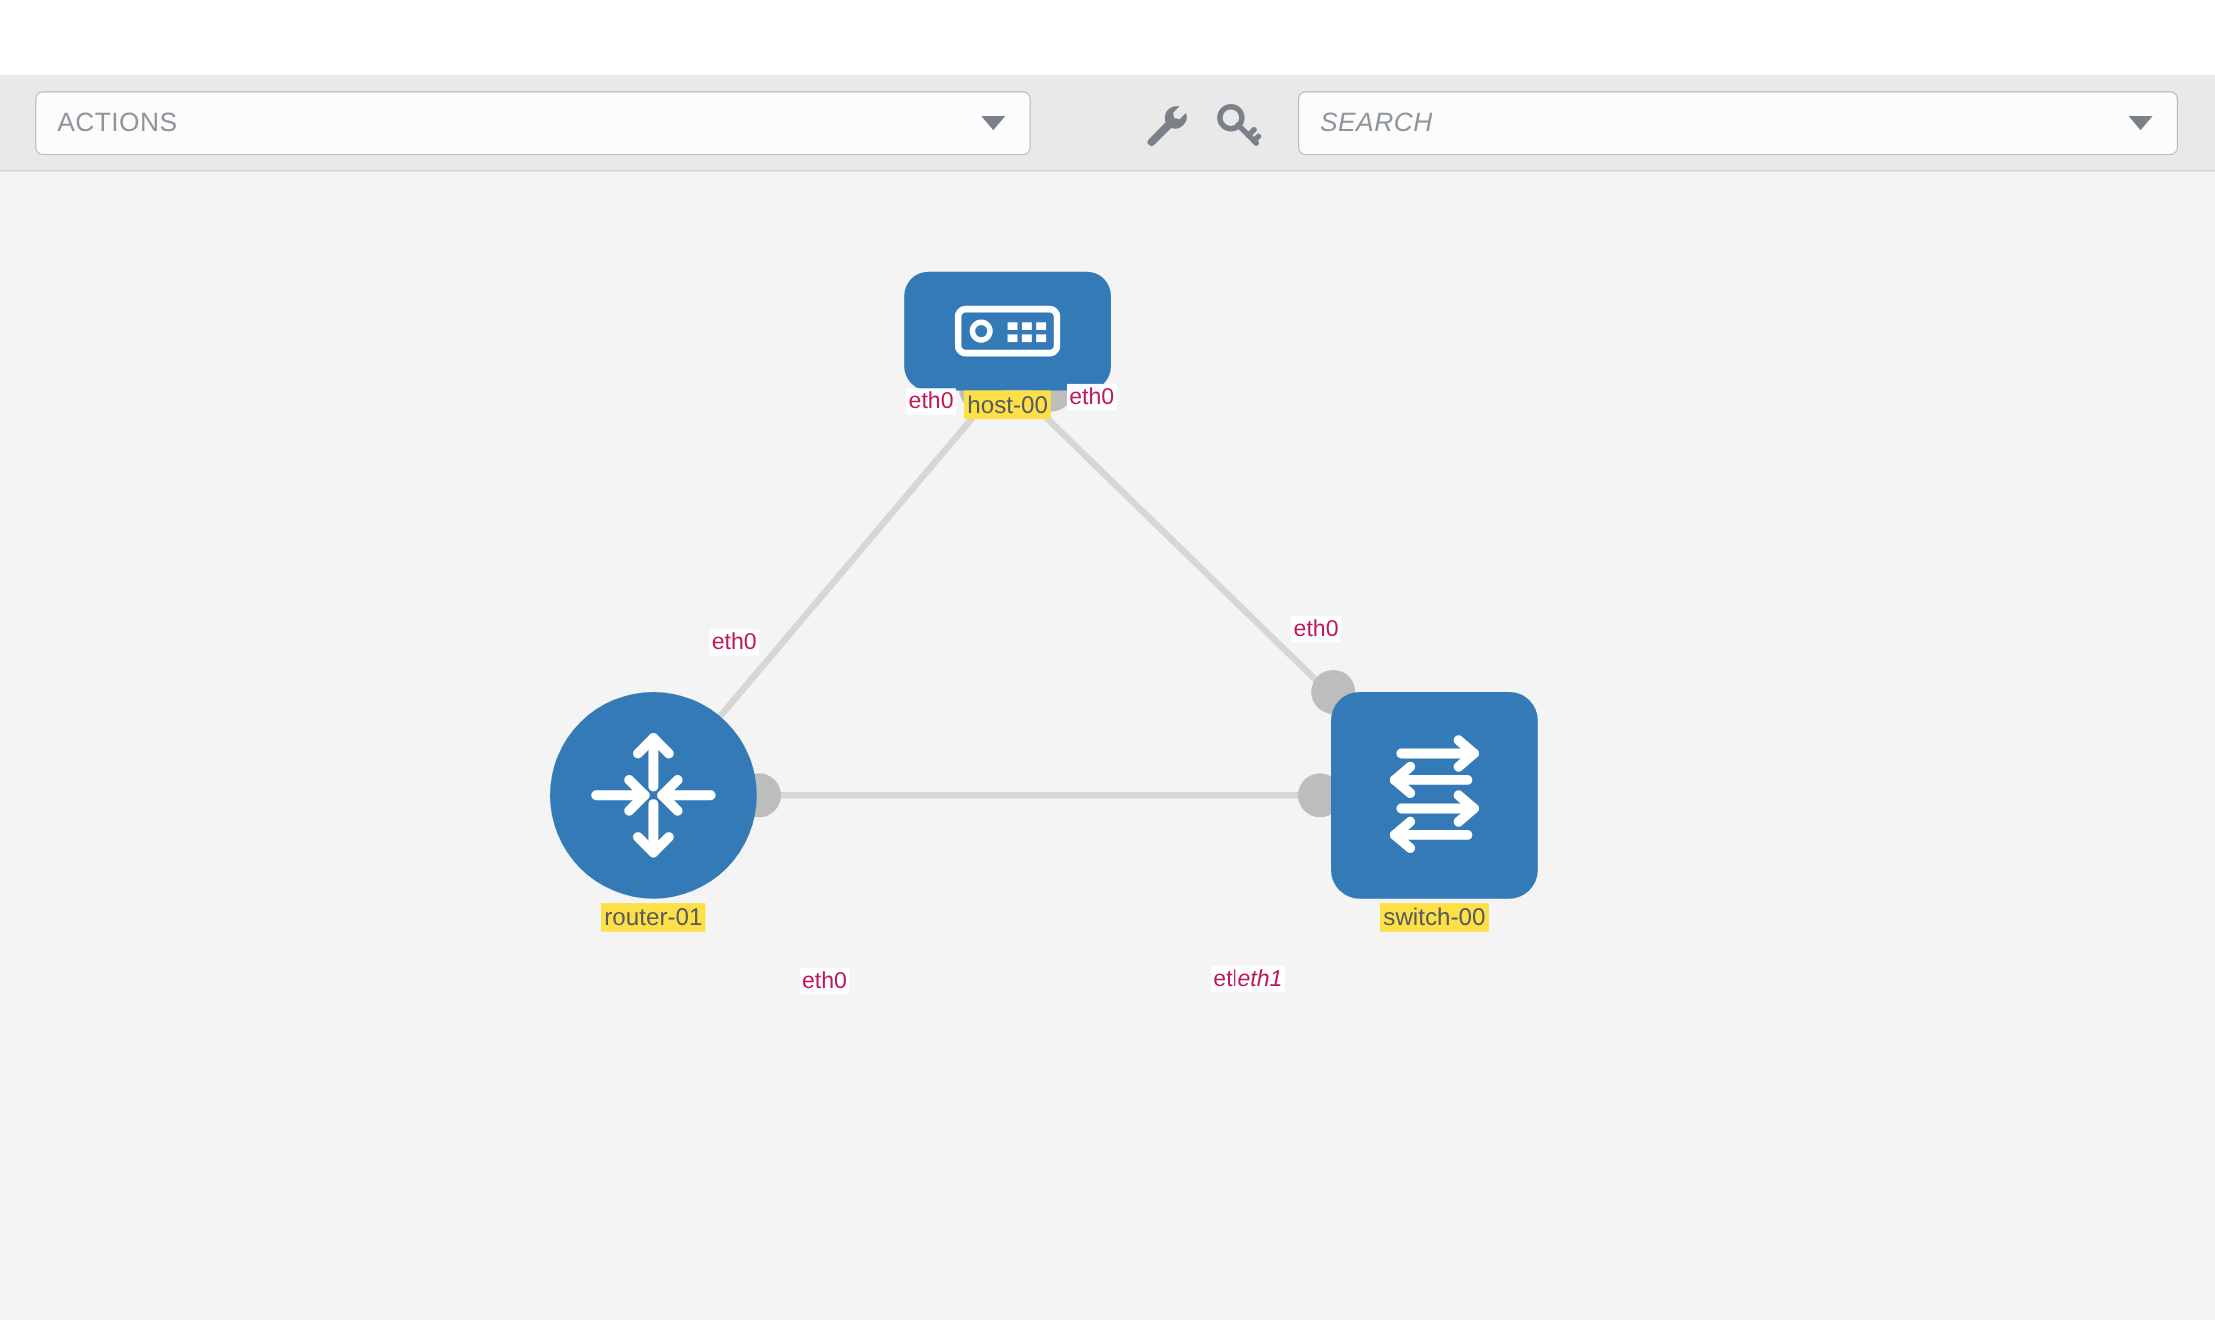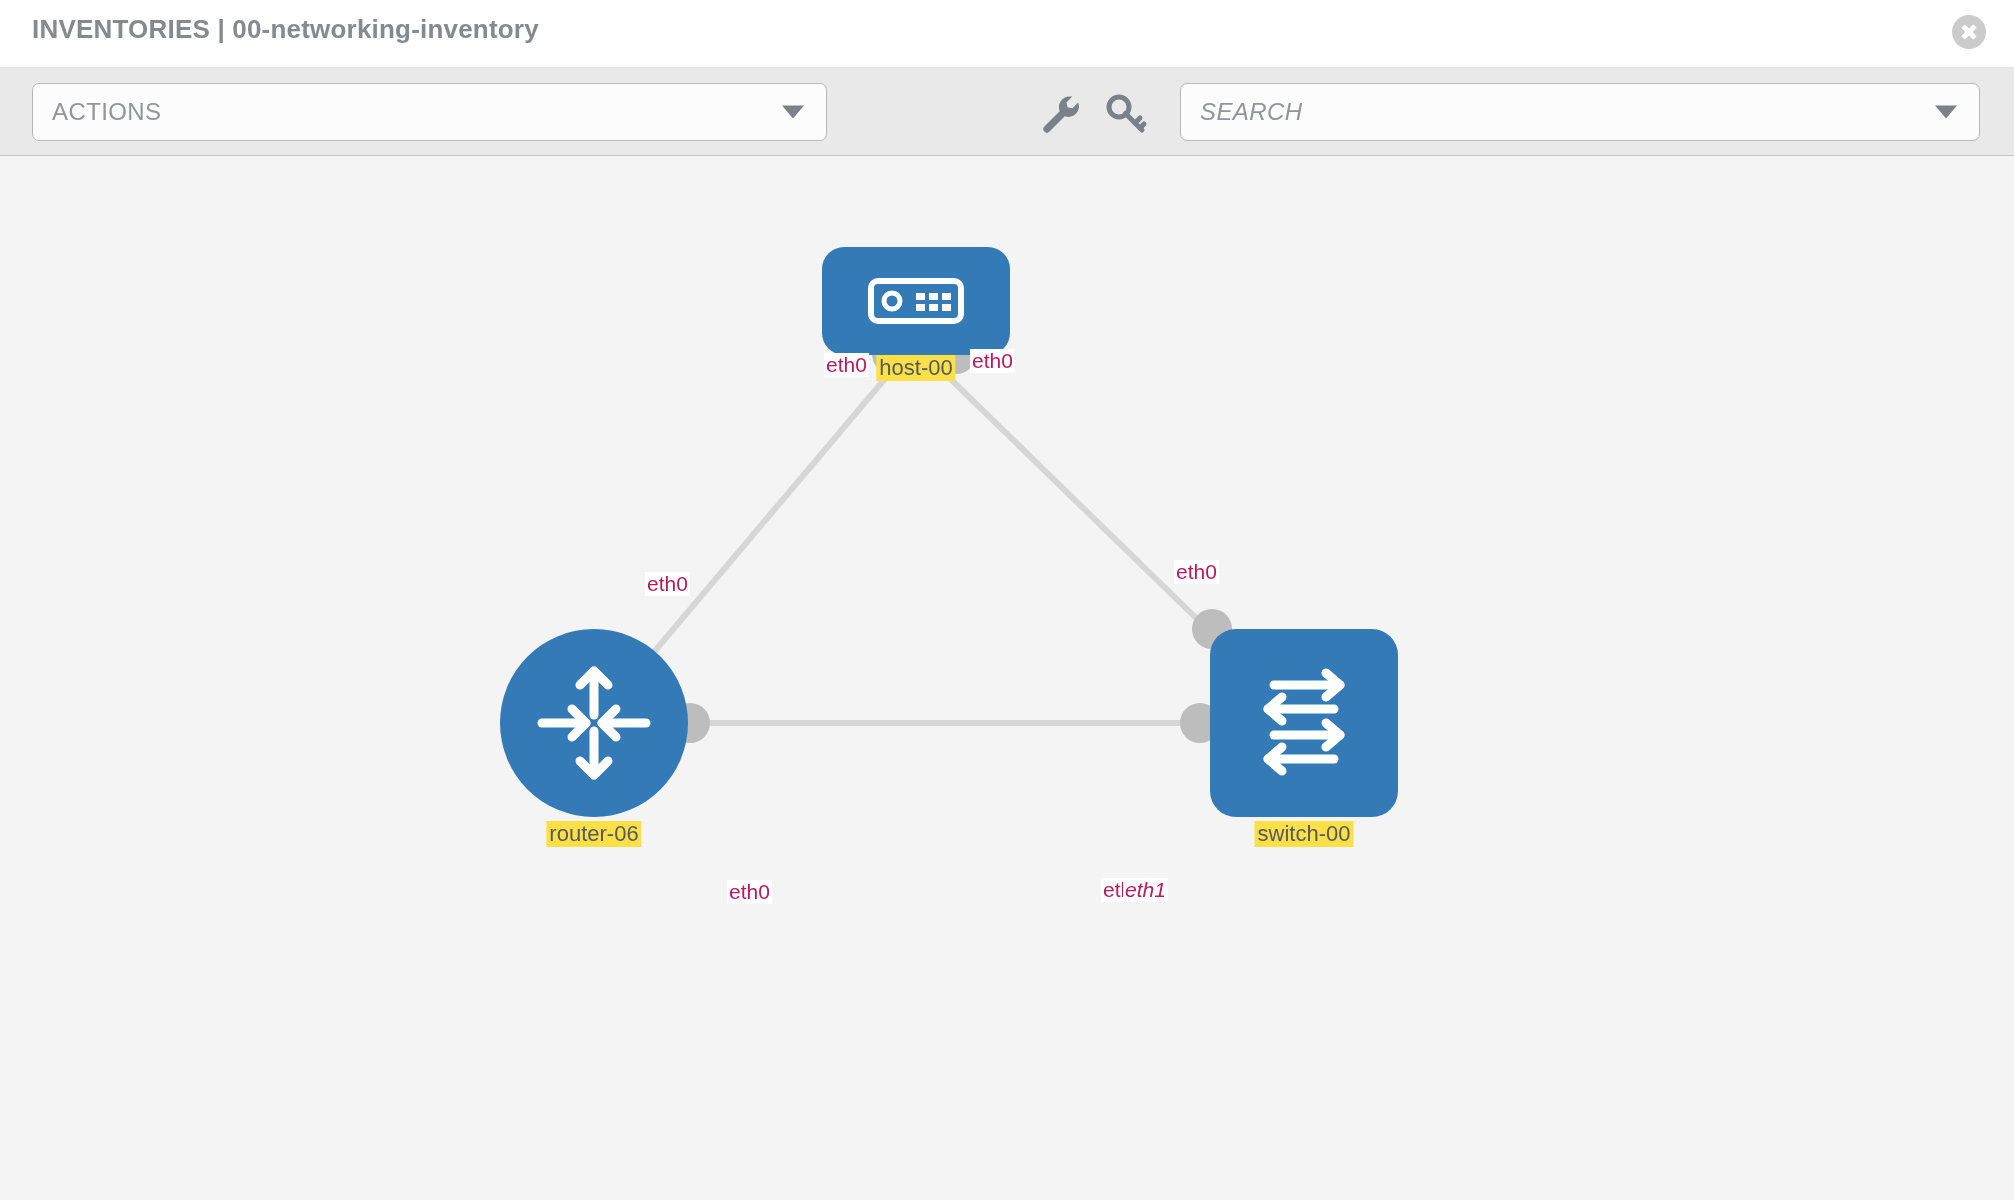--- a/index.html
+++ b/index.html
@@ -51,21 +51,21 @@
     position: absolute; left: 19px; top: 50%; transform: translateY(-50%);
     font-size: 24px; color: #8f959b; letter-spacing: 0.4px;
   }
   .caret {
     position: absolute; right: 22px; top: 50%; transform: translateY(-50%);
     width: 0; height: 0;
     border-left: 11px solid transparent;
     border-right: 11px solid transparent;
     border-top: 13px solid #7a8189;
   }
-  #actions-select { left: 32px; top: 15px; width: 795px; height: 58px; }
+  #actions-select { left: 32px; top: 15px; width: 905px; height: 58px; }
   #search-select  { left: 1180px; top: 15px; width: 800px; height: 58px; font-style: italic; }
 
   .tool-icon {
     position: absolute; top: 22px; width: 46px; height: 46px; cursor: pointer;
   }
   #wrench-icon { left: 1036px; }
   #key-icon    { left: 1103px; }
 
   
   .canvas {
@@ -109,24 +109,20 @@
     position: absolute; white-space: nowrap;
     font-size: 21px; color: #be185d;
     background: #ffffff; padding: 0 2px;
   }
 </style>
 </head>
 <body>
 
 <div id="app">
 
-  <div class="header">
-    <div class="page-title">INVENTORIES | 00-networking-inventory</div>
-    <div class="close-btn"></div>
-  </div>
 
   <div class="toolbar">
 
     <div class="select-box" id="actions-select">
       <span class="sel-text">ACTIONS</span>
       <span class="caret"></span>
     </div>
 
     <div class="tool-icon" id="wrench-icon">
       <svg viewBox="0 0 46 46" width="46" height="46" aria-hidden="true">
@@ -187,21 +183,21 @@
             <polyline points="46,22 60,8 74,22"></polyline>
             <line x1="60" y1="112" x2="60" y2="68"></line>
             <polyline points="46,98 60,112 74,98"></polyline>
             <line x1="8" y1="60" x2="52" y2="60"></line>
             <polyline points="38,46 52,60 38,74"></polyline>
             <line x1="112" y1="60" x2="68" y2="60"></line>
             <polyline points="82,46 68,60 82,74"></polyline>
           </g>
         </svg>
       </div>
-      <div class="node-label">router-06</div>
+      <div class="node-label">router-01</div>
     </div>
 
     <div class="node" id="node-switch">
       <div class="node-shape">
         <svg width="120" height="120" viewBox="0 0 120 120" aria-hidden="true">
           <g stroke="#ffffff" stroke-width="9" stroke-linecap="round" stroke-linejoin="round" fill="none">
             <line x1="30" y1="22" x2="96" y2="22"></line>
             <polyline points="82,10 96,22 82,34"></polyline>
             <line x1="90" y1="46" x2="24" y2="46"></line>
             <polyline points="38,34 24,46 38,58"></polyline>

